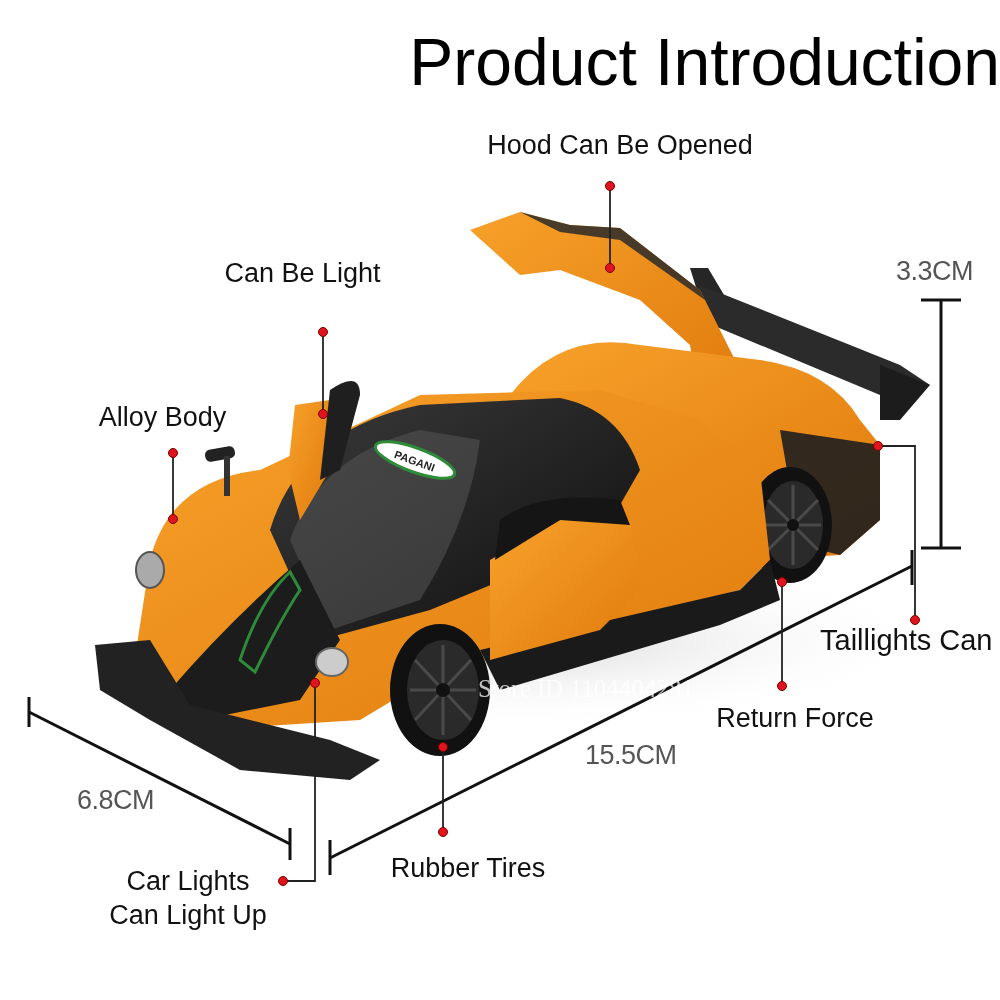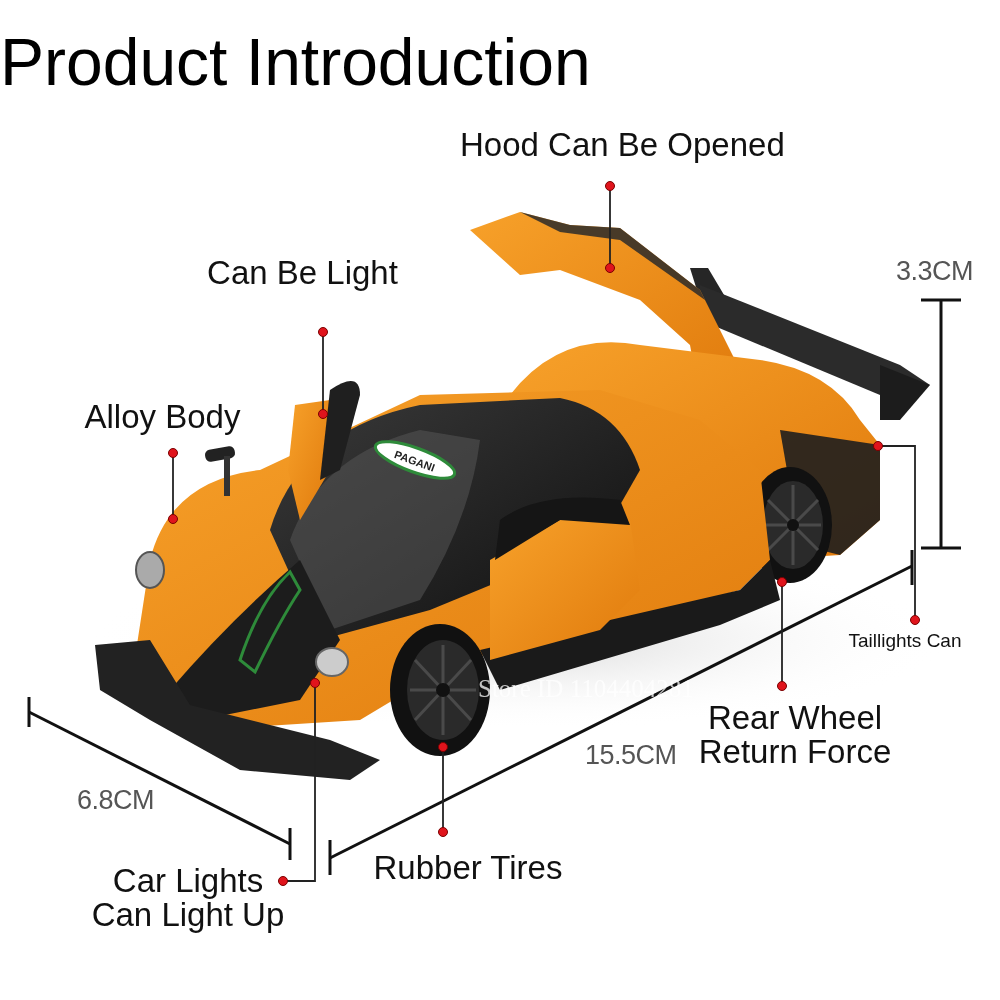--- a/index.html
+++ b/index.html
@@ -1,21 +1,21 @@
 <!DOCTYPE html>
 <html><head>
 <meta charset="utf-8">
 <style>
   html, body { margin:0; padding:0; background:#ffffff; }
   body { width:1000px; height:1000px; position:relative; overflow:hidden;
          font-family:"Liberation Sans", sans-serif; color:#000; }
-  .title { position:absolute; left:0; width:1000px; top:22px; text-align:left;
+  .title { position:absolute; left:0; width:1000px; top:22px; text-align:right;
            font-size:66px; font-weight:400; letter-spacing:0px; line-height:80px; }
-  .label { position:absolute; font-size:33px; line-height:34px; text-align:center; color:#111; white-space:nowrap; }
-  .small-label { font-size:19px; line-height:29px; }
+  .label { position:absolute; font-size:27px; line-height:34px; text-align:center; color:#111; white-space:nowrap; }
+  .small-label { font-size:29px; line-height:29px; }
   .dim { position:absolute; font-size:27px; color:#555; white-space:nowrap; letter-spacing:-0.5px; }
   .watermark { position:absolute; font-size:25px; color:rgba(255,255,255,0.75);
                font-family:"Liberation Serif", serif; white-space:nowrap; }
   svg.layer { position:absolute; left:0; top:0; }
 </style>
 </head>
 <body>
 
 <div class="title">Product Introduction</div>
 
@@ -163,21 +163,20 @@
 
 <div class="label" style="left:80px;top:400px;width:165px;">
   <div>Alloy Body</div>
 </div>
 
 <div class="label small-label" style="left:820px;top:626px;width:170px;">
   <div>Taillights Can</div>
 </div>
 
 <div class="label" style="left:695px;top:701px;width:200px;">
-  <div>Rear Wheel</div>
   <div>Return Force</div>
 </div>
 
 <div class="label" style="left:368px;top:851px;width:200px;">
   <div>Rubber Tires</div>
 </div>
 
 <div class="label" style="left:88px;top:864px;width:200px;">
   <div>Car Lights</div>
   <div>Can Light Up</div>

